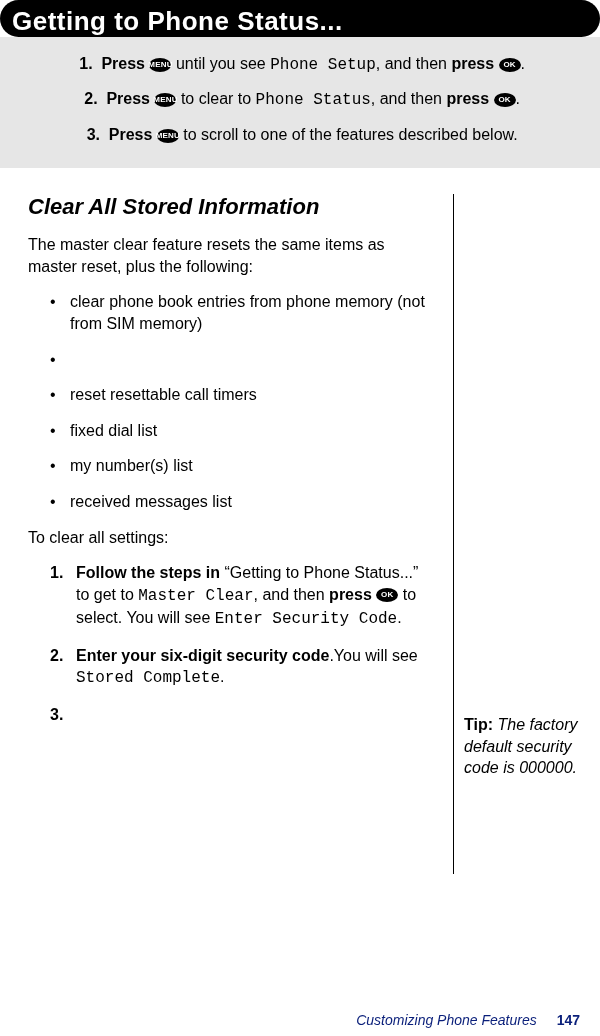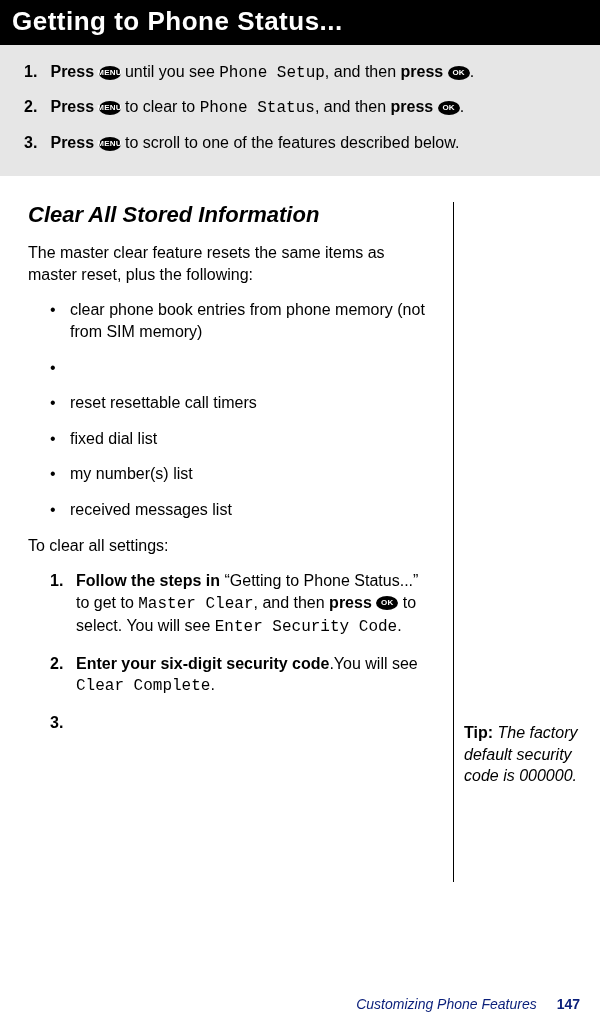--- a/index.html
+++ b/index.html
@@ -13,31 +13,33 @@
     font-family: Arial, Helvetica, sans-serif;
     background: #fff;
     color: #000;
     position: relative;
   }
   .black-header {
     background: #000;
     color: #fff;
     font-weight: bold;
     font-size: 26px;
-    padding: 6px 12px 8px 12px;
+    padding: 6px 12px 0 12px;
     letter-spacing: 0.5px;
+    border-radius: 22px;
   }
   .grey-box {
     background: #e6e6e6;
     padding: 16px 24px 22px 24px;
   }
   .grey-step {
     font-size: 16px;
     margin-bottom: 12px;
     line-height: 1.4;
+    text-align: center;
   }
   .grey-step .num {
     font-weight: bold;
     display: inline-block;
     width: 22px;
   }
   .bold {
     font-weight: bold;
   }
   .pill {
@@ -117,21 +119,21 @@
     flex-shrink: 0;
   }
   .tip-label {
     font-weight: bold;
   }
   .tip-text {
     font-style: italic;
   }
   .footer {
     position: absolute;
-    bottom: 24px;
+    bottom: 8px;
     right: 20px;
     font-size: 14px;
     font-style: italic;
     color: #0a1f7a;
   }
   .footer .pagenum {
     font-style: normal;
     font-weight: bold;
     margin-left: 16px;
   }
@@ -198,21 +200,21 @@
     <div class="numbered-item">
       <span class="num">1.</span>
       <span>
         <span class="bold">Follow the steps in</span><span> “Getting to Phone Status...” to get to </span><span class="lcd">Master Clear</span><span>, and then </span><span class="bold">press </span><span class="pill ok">OK</span><span> to select. You will see </span><span class="lcd">Enter Security Code</span><span>.</span>
       </span>
     </div>
 
     <div class="numbered-item">
       <span class="num">2.</span>
       <span>
-        <span class="bold">Enter your six-digit security code</span><span>.You will see </span><span class="lcd">Clear Complete</span><span>.</span>
+        <span class="bold">Enter your six-digit security code</span><span>.You will see </span><span class="lcd">Stored Complete</span><span>.</span>
       </span>
     </div>
 
     <div class="numbered-item">
       <span class="num">3.</span>
     </div>
     </div>
   </div>
 
   <div class="side-col">

